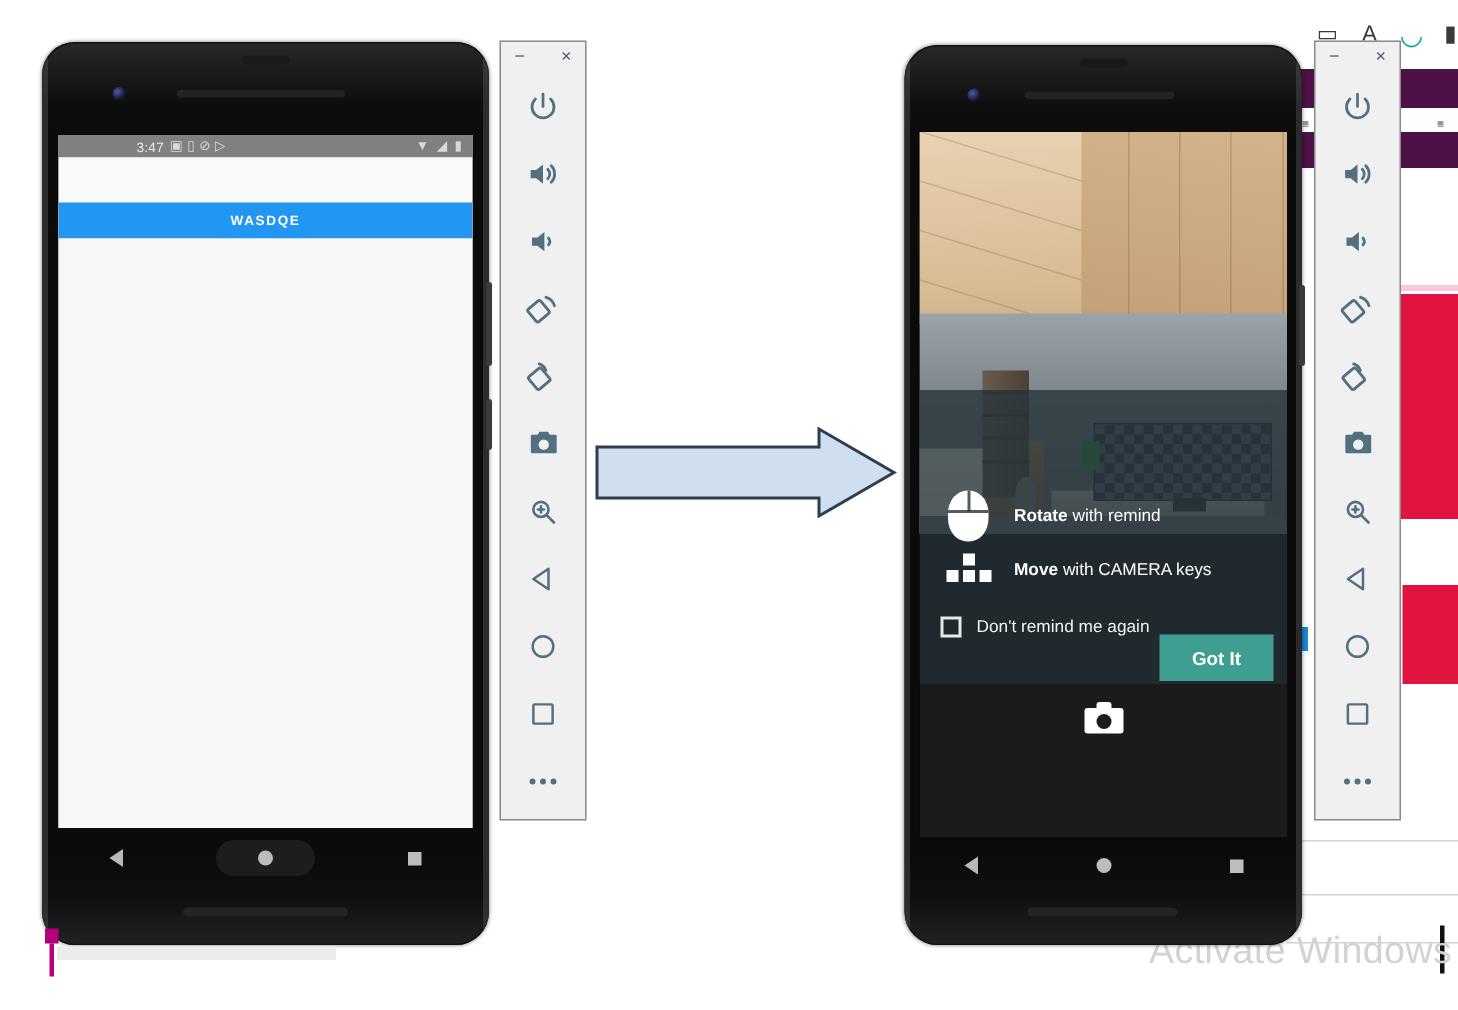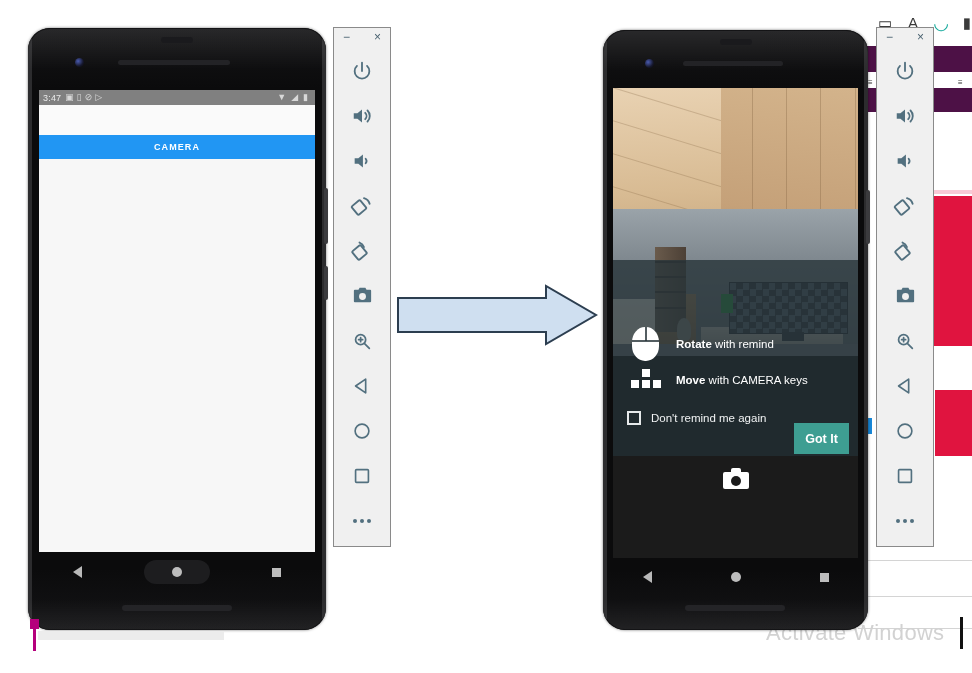--- a/index.html
+++ b/index.html
@@ -19,21 +19,21 @@
   #bg-purple-mid{position:absolute;left:278px;top:72px;width:114px;height:16px;background:#ffffff;}
   .bg-purple-lbl{position:absolute;color:#efe3ee;font-size:8px;}
   #bg-crimson{position:absolute;left:330px;top:196px;width:62px;height:150px;background:#e0143f;}
   #bg-crimson2{position:absolute;left:355px;top:390px;width:37px;height:66px;background:#e0143f;}
   #bg-pinkline{position:absolute;left:325px;top:190px;width:67px;height:4px;background:#f8c9d6;}
   #bg-blue-sq{position:absolute;left:276px;top:418px;width:16px;height:16px;background:#1787d8;}
   #bg-white-panel{position:absolute;left:270px;top:456px;width:122px;height:217px;background:#ffffff;}
   .bg-rule{position:absolute;left:278px;width:114px;height:1px;background:#d4d4d4;}
   #bg-rule-txt{position:absolute;left:282px;top:568px;color:#2b2b2b;font-size:11px;font-weight:bold;}
   #bg-cursor{position:absolute;left:380px;top:617px;width:3px;height:32px;background:#111;}
-  #watermark{position:absolute;left:186px;top:620px;color:#d2d2d2;font-size:22px;letter-spacing:.3px;}
+  #watermark{position:absolute;left:186px;top:620px;color:#d2d2d2;font-size:25px;letter-spacing:.3px;}
 
   
   .phone{position:absolute;border-radius:22px;background:#111112;
          box-shadow:0 0 3px rgba(0,0,0,.55);}
   .phone-body{position:absolute;left:0;top:0;right:0;bottom:0;border-radius:22px;
     background:
       linear-gradient(to right,#2c2c2e 0 4px,rgba(0,0,0,0) 4px),
       linear-gradient(to left,#2c2c2e 0 4px,rgba(0,0,0,0) 4px),
       linear-gradient(180deg,#141416 0%,#0b0b0c 10%,#0b0b0c 90%,#141416 100%);
   }
@@ -46,21 +46,21 @@
     background:radial-gradient(circle at 35% 35%,#4a5bb0 0%,#16182c 60%,#070709 100%);}
   .top-slot{position:absolute;width:32px;height:6px;border-radius:3px;background:#1a1a1d;}
   .bottom-speaker{position:absolute;height:6px;border-radius:3px;background:#242427;}
   .side-btn{position:absolute;width:4px;border-radius:2px;background:#3b3b3e;}
 
   .screen{position:absolute;overflow:hidden;background:#ffffff;}
 
   
   #l-statusbar{position:absolute;left:0;top:0;right:0;height:15px;background:#808080;
     display:flex;align-items:center;padding:0 4px;box-sizing:border-box;}
-  #l-time{color:#eaeaea;font-size:9px;margin-right:4px;letter-spacing:.2px;}
+  #l-time{color:#eaeaea;font-size:9px;margin-right:4px;letter-spacing:.2px;margin-left:48px;}
   .sb-ico{color:#d8d8d8;font-size:9px;margin-right:3px;line-height:1;}
   #l-sb-right{margin-left:auto;display:flex;align-items:center;gap:2px;}
   #l-appbody{position:absolute;left:0;top:15px;right:0;bottom:0;background:#fafafa;}
   #l-title{position:absolute;left:0;top:5px;width:100%;text-align:center;color:#a7a7a7;
     font-size:9px;letter-spacing:.2px;}
   #l-camera-btn{position:absolute;left:0;top:30px;width:100%;height:24px;background:#2196f3;
     display:flex;align-items:center;justify-content:center;}
   #l-camera-btn span{color:#ffffff;font-size:9px;font-weight:bold;letter-spacing:1.1px;}
   #l-canvas{position:absolute;left:0;top:54px;right:0;bottom:0;background:#f7f7f7;}
 
@@ -111,21 +111,21 @@
   .dlg-row .label b{font-weight:bold;}
   .mouse-ico{position:absolute;left:6px;width:27px;height:34px;border-radius:13px/15px;background:#ffffff;}
   .mouse-ico:after{content:"";position:absolute;left:13px;top:0;width:1.6px;height:14px;background:rgba(40,52,58,.8);}
   .mouse-ico:before{content:"";position:absolute;left:0;top:13px;width:27px;height:1.6px;background:rgba(40,52,58,.8);}
   .wasd-ico{position:absolute;left:5px;width:30px;height:22px;}
   .wasd-ico i{position:absolute;background:#ffffff;width:8px;height:8px;}
   #r-chk-row{position:absolute;left:14px;top:151px;display:flex;align-items:center;}
   #r-chkbox{width:14px;height:14px;border:2px solid #e6e9ea;background:transparent;box-sizing:border-box;}
   #r-chk-lbl{margin-left:10px;color:#f0f2f3;font-size:11.5px;}
   #r-gotit{position:absolute;right:9px;top:163px;width:0;}
-  #r-gotit-btn{position:absolute;right:0;top:0;width:55px;height:31px;background:#3e9e92;
+  #r-gotit-btn{position:absolute;right:0;top:0;width:76px;height:31px;background:#3e9e92;
     display:flex;align-items:center;justify-content:center;}
   #r-gotit-btn span{color:#ffffff;font-size:12.5px;font-weight:bold;}
   #r-shutterbar{position:absolute;left:0;right:0;top:368px;bottom:0;background:#1b1b1b;}
   #r-shutter{position:absolute;left:50%;transform:translateX(-50%);top:12px;width:26px;height:21px;}
   #r-shutter .cbody{position:absolute;left:0;top:4px;width:26px;height:17px;border-radius:2px;background:#ffffff;}
   #r-shutter .chump{position:absolute;left:8px;top:0;width:10px;height:5px;border-radius:2px 2px 0 0;background:#ffffff;}
   #r-shutter .clens{position:absolute;left:8px;top:8px;width:10px;height:10px;border-radius:50%;
     background:#1b1b1b;border:0;}
 
   
@@ -196,21 +196,21 @@
       <span class="sb-ico">⊘</span>
       <span class="sb-ico">▷</span>
       <span id="l-sb-right">
         <span class="sb-ico">▼</span>
         <span class="sb-ico">◢</span>
         <span class="sb-ico">▮</span>
       </span>
     </div>
     <div id="l-appbody">
       <div id="l-camera-btn">
-        <span>CAMERA</span>
+        <span>WASDQE</span>
       </div>
       <div id="l-canvas"></div>
     </div>
   </div>
 
   <div class="navbar" style="top:524px;height:40px;">
     <div id="l-home-pill" style="top:8px;"></div>
     <div class="nav-back" style="position:relative;z-index:2;"></div>
     <div class="nav-home" style="position:relative;z-index:2;"></div>
     <div class="nav-recent" style="position:relative;z-index:2;"></div>

